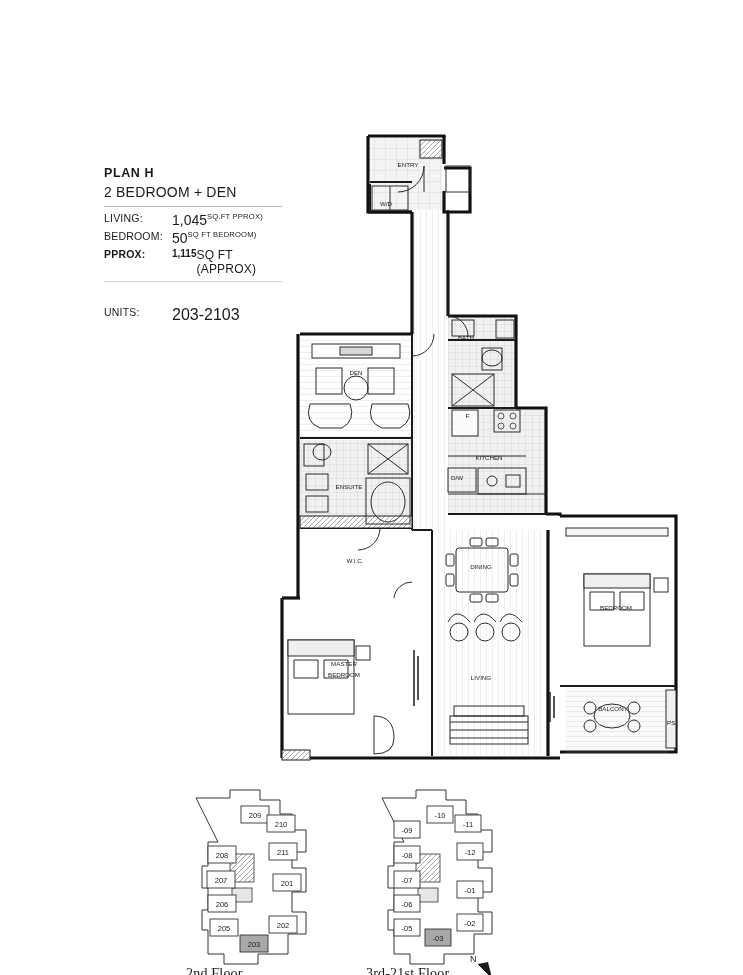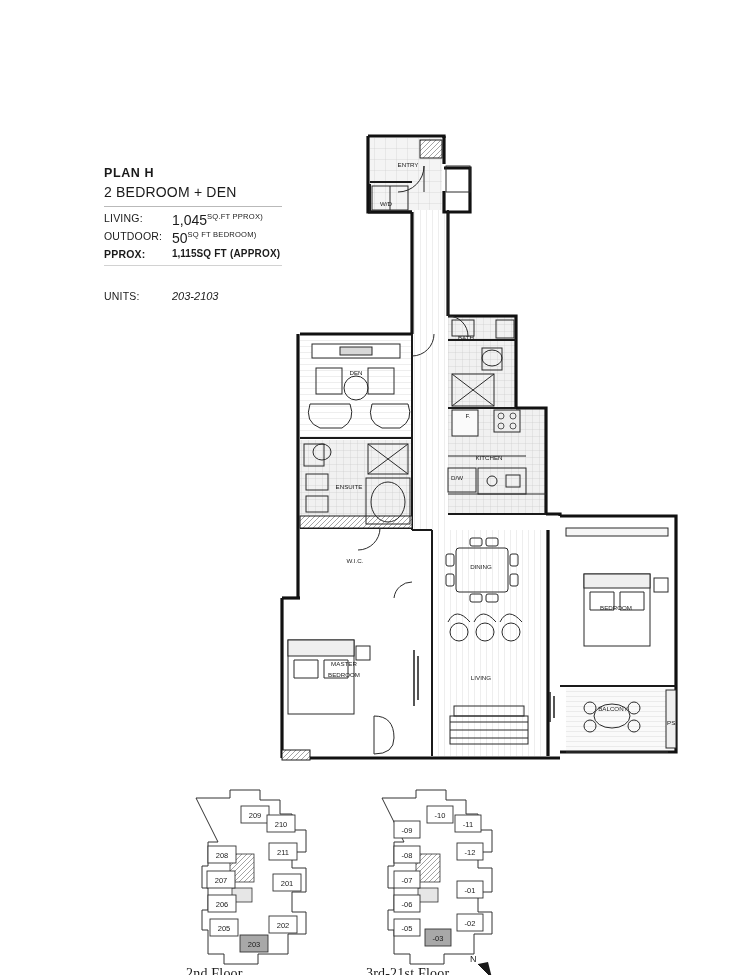--- a/index.html
+++ b/index.html
@@ -11,23 +11,23 @@
   .legend .plan-title{font-size:12.5px;font-weight:bold;letter-spacing:.6px;margin:0 0 4px 0;}
   .legend .plan-sub{font-size:14px;letter-spacing:.2px;margin:0 0 6px 0;}
   .legend .rule{border-top:1px solid #b9b9b9;margin:5px 0 5px 0;width:178px;}
   .legend .rule.thin{border-top:1px solid #d2d2d2;}
   .row{display:flex;align-items:flex-start;font-size:10.5px;margin:2px 0;}
   .row .lbl{width:68px;flex:0 0 68px;letter-spacing:.2px;}
   .row .val{font-size:14px;}
   .row .unit{font-size:7.6px;letter-spacing:.2px;margin-left:0;}
   .row.total .lbl{font-weight:bold;}
   .row.total .val{font-weight:bold;font-size:10px;}
-  .row.total .unit{font-weight:bold;font-size:10px;}
+  .row.total .unit{font-weight:normal;font-size:12px;}
   .row.units{margin-top:24px;}
-  .row.units .val{font-size:11px;font-style:italic;}
+  .row.units .val{font-size:16px;}
 
   
   .plan-svg{position:absolute;left:0;top:0;}
 
   
   .keyplan-caption{position:absolute;font-size:14px;letter-spacing:.2px;font-family:Liberation Serif, serif;}
   .cap1{left:186px;top:950px;}
   .cap2{left:366px;top:950px;}
 
   .north{position:absolute;left:470px;top:938px;font-size:9px;}
@@ -40,21 +40,21 @@
   <div class="legend">
     <div class="plan-title">PLAN H</div>
     <div class="plan-sub">2 BEDROOM + DEN</div>
     <div class="rule"></div>
     <div class="row">
       <span class="lbl">LIVING:</span>
       <span class="val">1,045</span>
       <span class="unit">SQ.FT PPROX)</span>
     </div>
     <div class="row">
-      <span class="lbl">OUTDOOR:</span>
+      <span class="lbl">BEDROOM:</span>
       <span class="val">50</span>
       <span class="unit">SQ FT BEDROOM)</span>
     </div>
     <div class="row total">
       <span class="lbl">PPROX:</span>
       <span class="val">1,115</span>
       <span class="unit">SQ FT (APPROX)</span>
     </div>
     <div class="rule thin"></div>
     <div class="row units">

